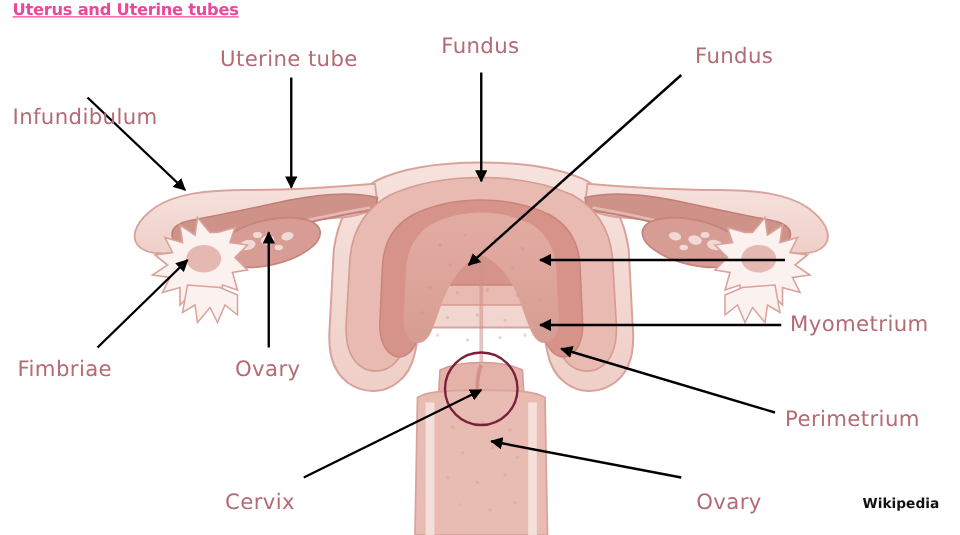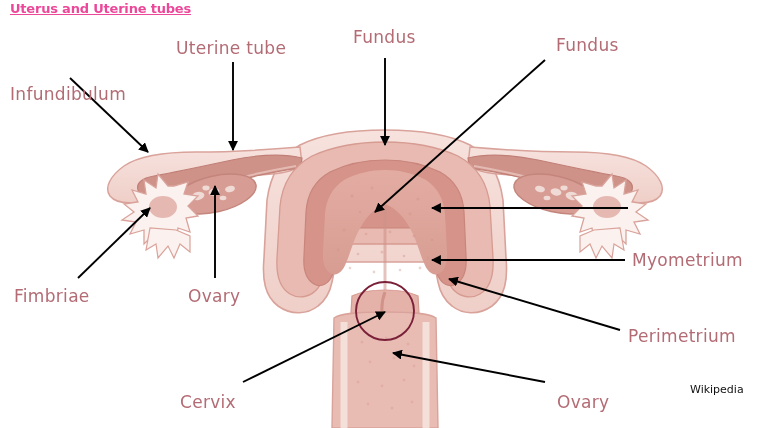--- a/index.html
+++ b/index.html
@@ -16,23 +16,23 @@
     font-weight:bold;font-size:13px;color:#ec4899;
     letter-spacing:-0.2px;white-space:nowrap;text-decoration:underline;
   }
   .lbl{
     position:absolute;
     font-family:"DejaVu Sans","Liberation Sans",sans-serif;
     font-size:17px;color:#b36b74;white-space:nowrap;
     letter-spacing:0.3px;
   }
   .credit{
-    position:absolute;left:690px;top:383px;
+    position:absolute;left:690px;top:396px;
     font-family:"DejaVu Sans","Liberation Sans",sans-serif;
-    font-weight:normal;font-size:11px;color:#111;white-space:nowrap;
+    font-weight:bold;font-size:11px;color:#111;white-space:nowrap;
   }
 </style>
 </head>
 <body>
 
 <div id="stage">
 
   <svg id="art" viewBox="0 0 768 428">
     <defs>
       <linearGradient id="wallGrad" x1="0" y1="0" x2="0" y2="1">

